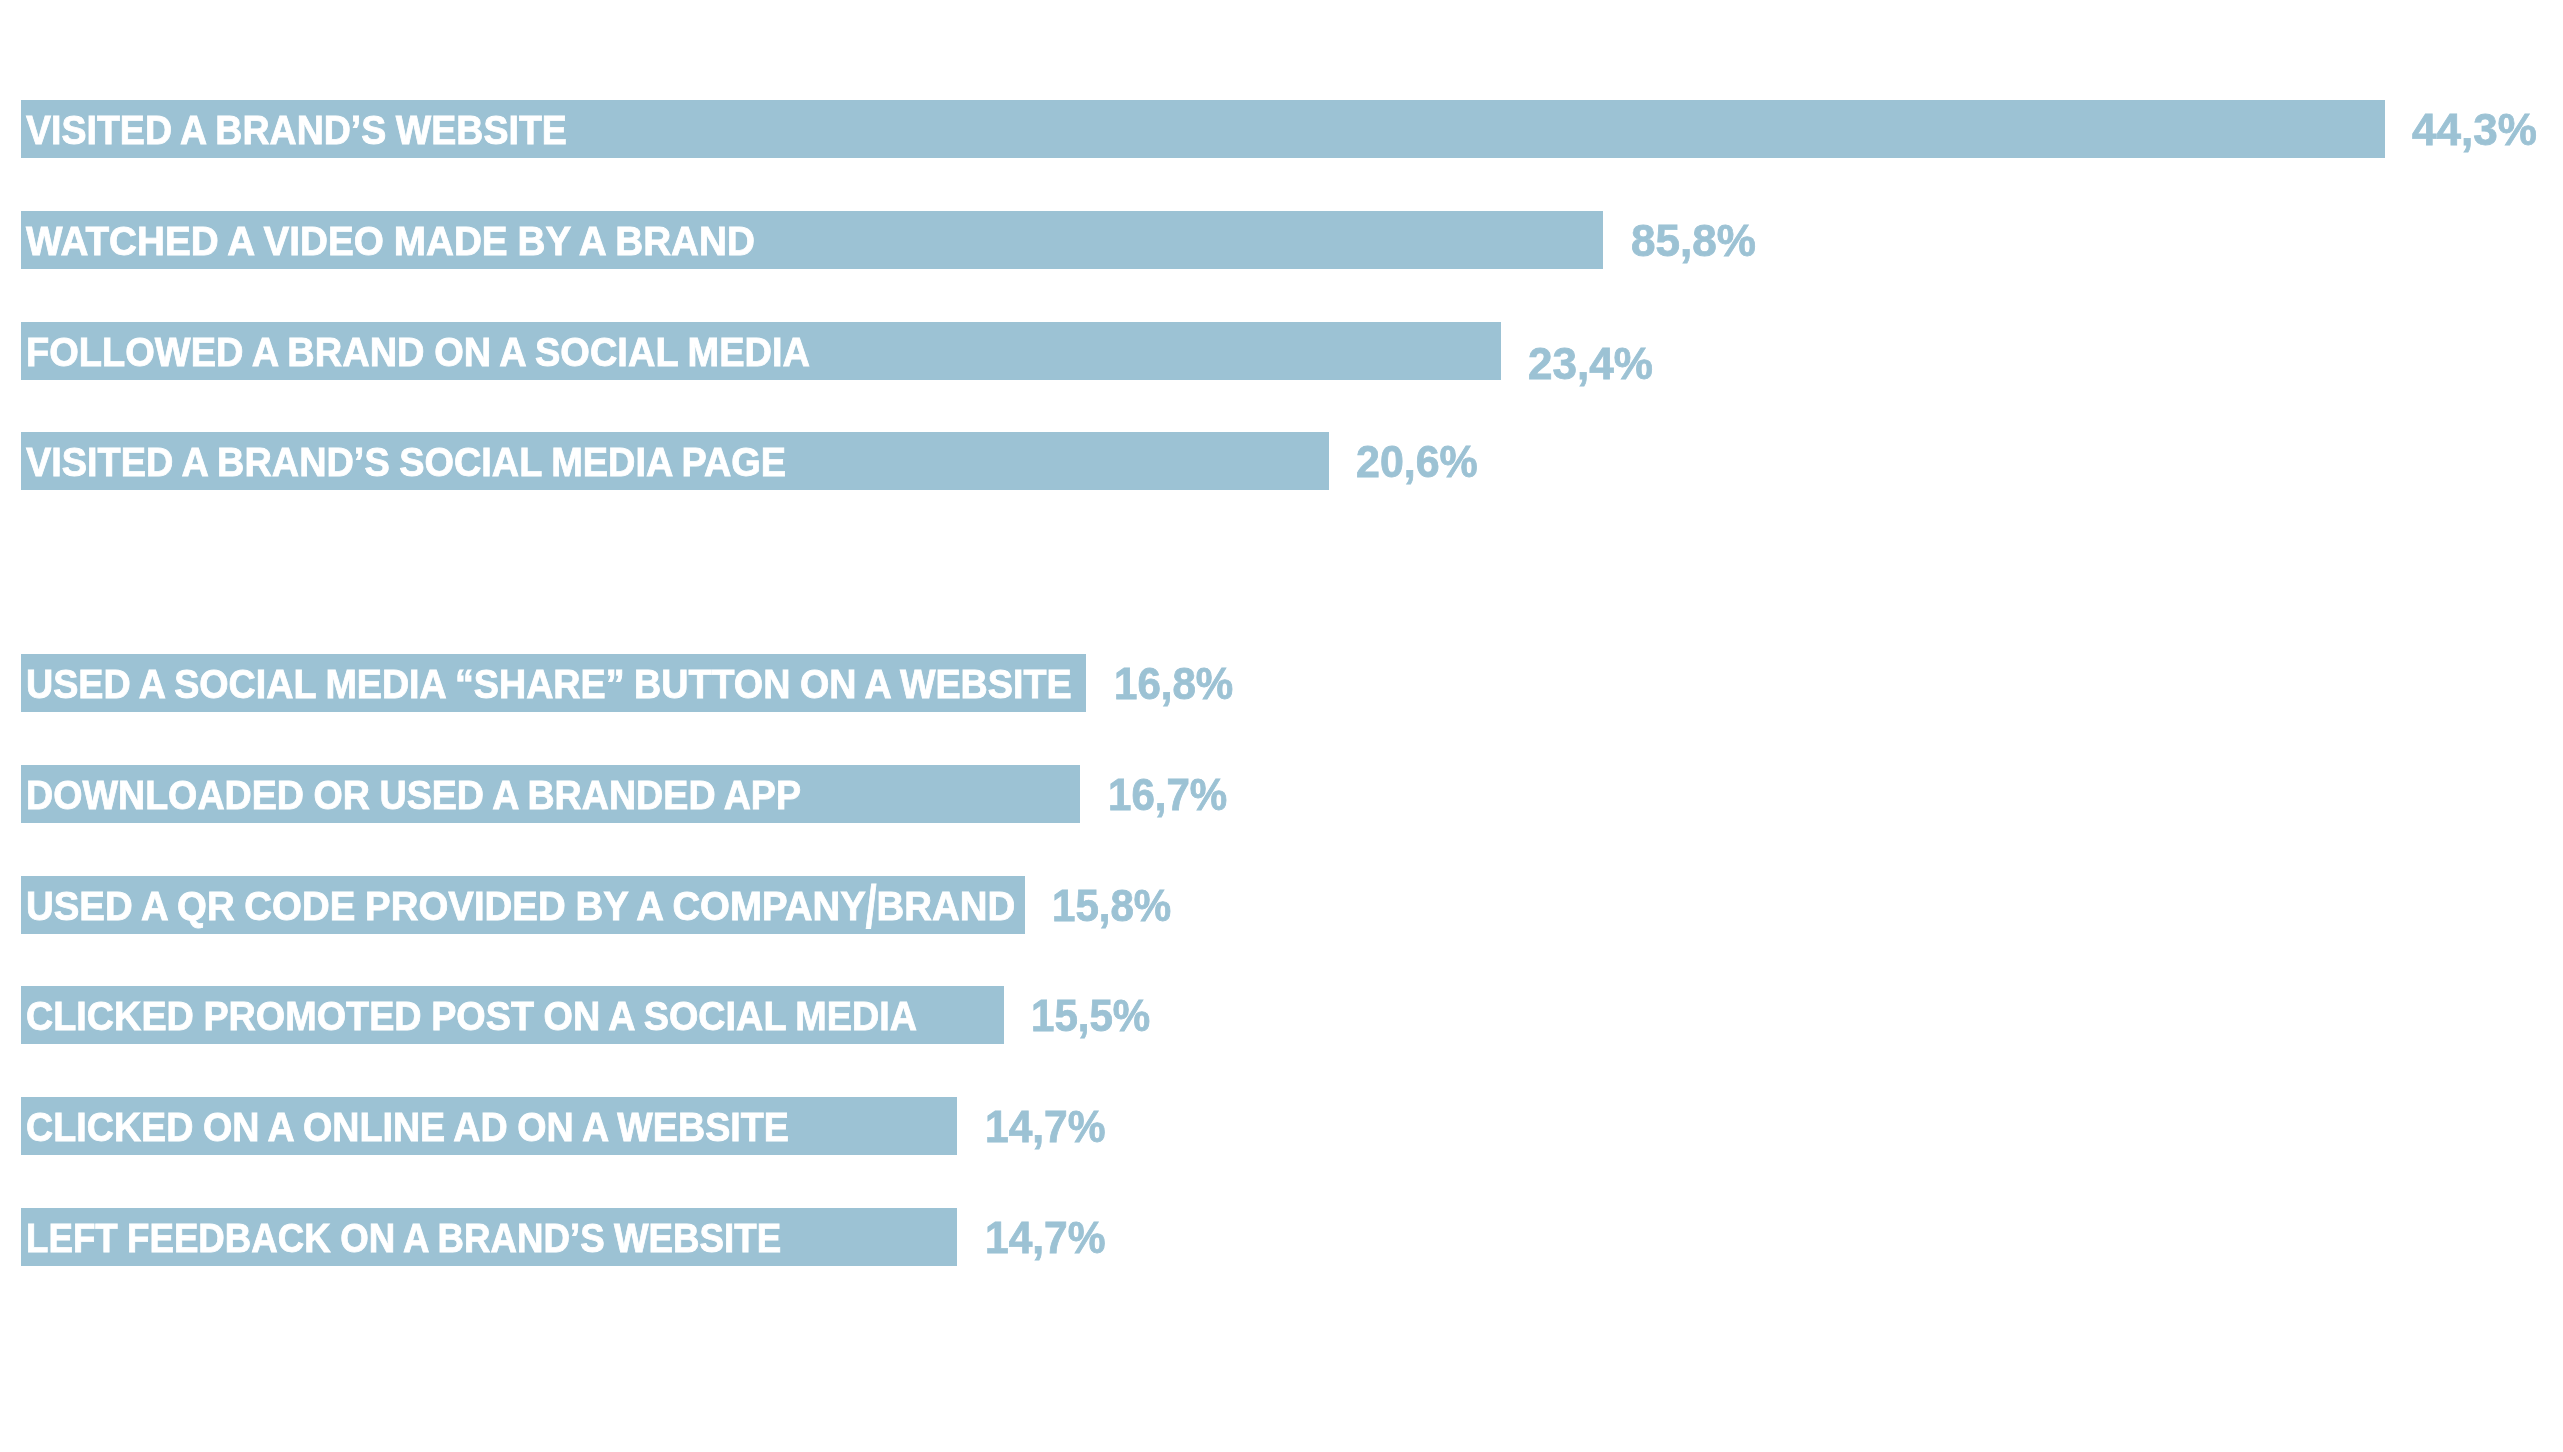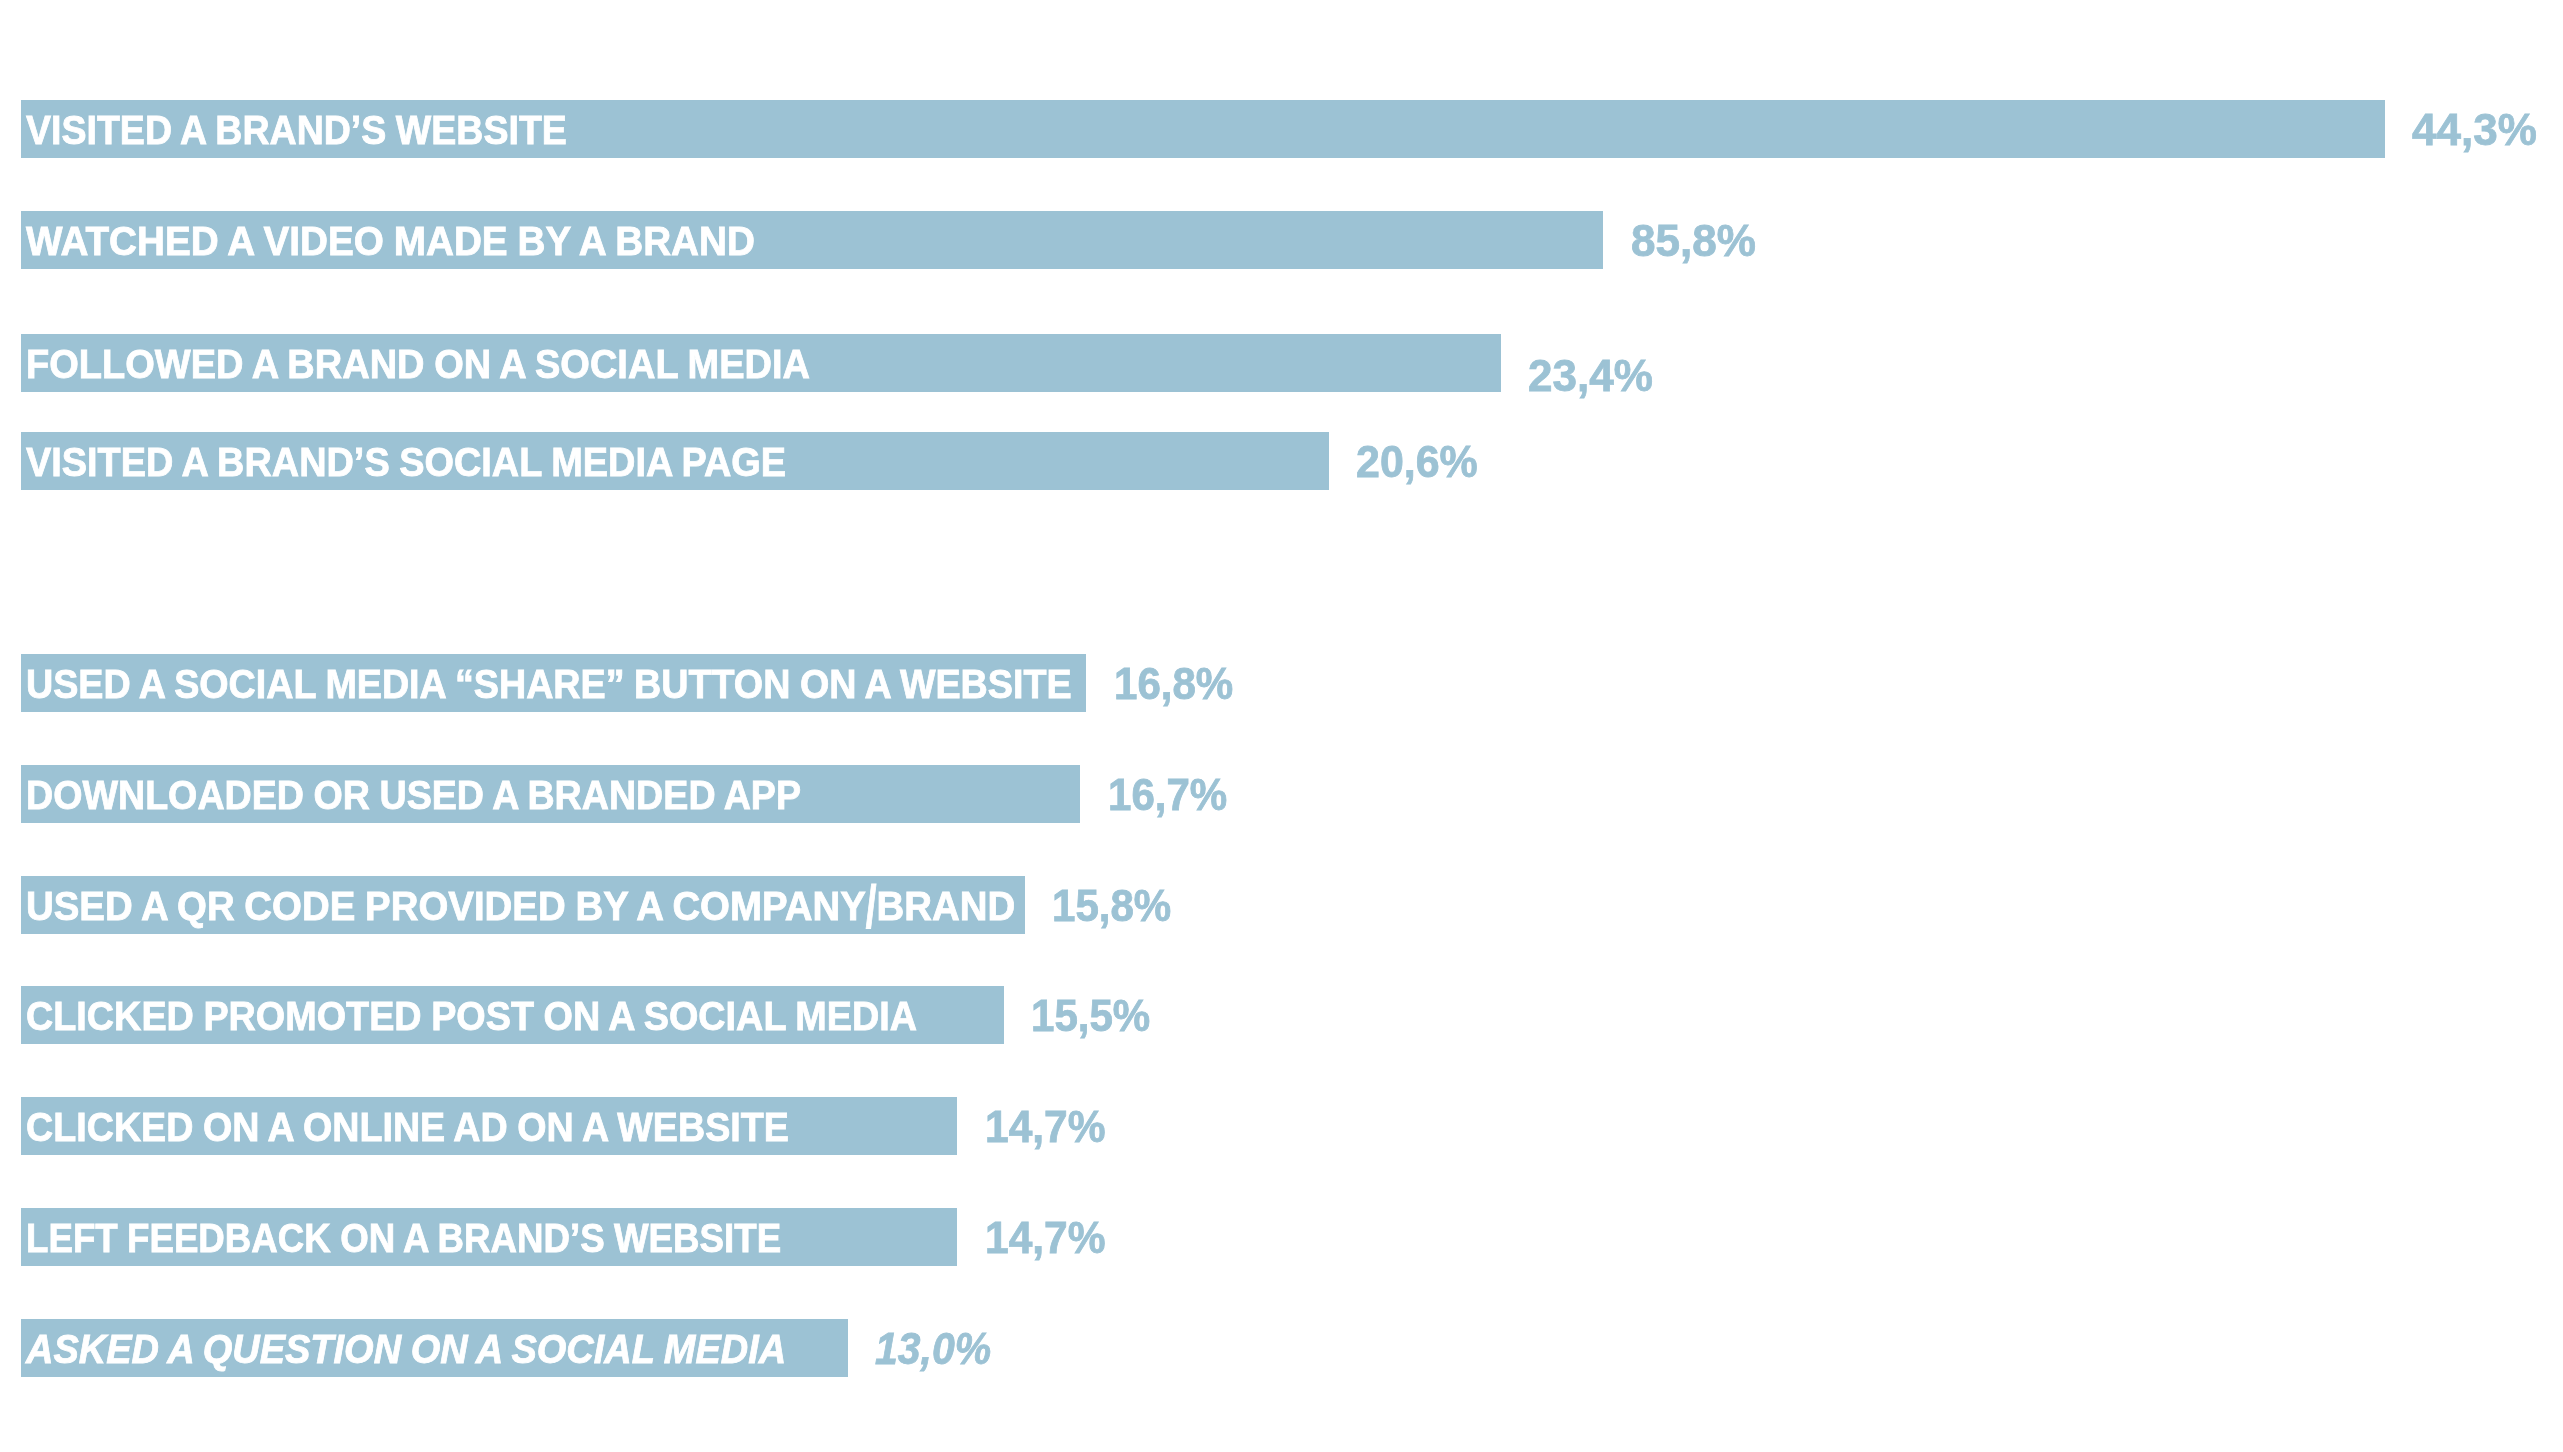--- a/index.html
+++ b/index.html
@@ -127,21 +127,21 @@
     <div class="cat" style="color: rgb(255, 255, 255); -webkit-text-stroke-color: rgb(255, 255, 255); transform: scaleX(0.9385);">VISITED A BRAND’S WEBSITE</div>
     <div class="val" style="left: 2412px; color: rgb(156, 194, 212); -webkit-text-stroke-color: rgb(156, 194, 212); transform: scaleX(1);">44,3%</div>
   </div>
 
   <div class="row" style="top: 211px; height: 58px;">
     <div class="bar" style="left: 21.4px; width: 1582px; height: 58px; background: rgb(156, 194, 212);"></div>
     <div class="cat" style="color: rgb(255, 255, 255); -webkit-text-stroke-color: rgb(255, 255, 255); transform: scaleX(0.9677);">WATCHED A VIDEO MADE BY A BRAND</div>
     <div class="val" style="left: 1631px; color: rgb(156, 194, 212); -webkit-text-stroke-color: rgb(156, 194, 212); transform: scaleX(1);">85,8%</div>
   </div>
 
-  <div class="row" style="top: 334px; height: 58px;">
+  <div class="row" style="top: 322px; height: 58px;">
     <div class="bar" style="left: 21.4px; width: 1480px; height: 58px; background: rgb(156, 194, 212);"></div>
     <div class="cat" style="color: rgb(255, 255, 255); -webkit-text-stroke-color: rgb(255, 255, 255); transform: scaleX(0.9502);">FOLLOWED A BRAND ON A SOCIAL MEDIA</div>
     <div class="val" style="left: 1528px; color: rgb(156, 194, 212); -webkit-text-stroke-color: rgb(156, 194, 212); transform: scaleX(1);">23,4%</div>
   </div>
 
   <div class="row" style="top: 432px; height: 58px;">
     <div class="bar" style="left: 21.4px; width: 1308px; height: 58px; background: rgb(156, 194, 212);"></div>
     <div class="cat" style="color: rgb(255, 255, 255); -webkit-text-stroke-color: rgb(255, 255, 255); transform: scaleX(0.9471);">VISITED A BRAND’S SOCIAL MEDIA PAGE</div>
     <div class="val" style="left: 1356px; color: rgb(156, 194, 212); -webkit-text-stroke-color: rgb(156, 194, 212); transform: scaleX(0.976);">20,6%</div>
   </div>
@@ -176,20 +176,15 @@
     <div class="cat" style="color: rgb(255, 255, 255); -webkit-text-stroke-color: rgb(255, 255, 255); transform: scaleX(0.9418);">CLICKED ON A ONLINE AD ON A WEBSITE</div>
     <div class="val" style="left: 985px; color: rgb(156, 194, 212); -webkit-text-stroke-color: rgb(156, 194, 212); transform: scaleX(0.966);">14,7%</div>
   </div>
 
   <div class="row" style="top: 1208px; height: 58px;">
     <div class="bar" style="left: 21.4px; width: 936px; height: 58px; background: rgb(156, 194, 212);"></div>
     <div class="cat" style="color: rgb(255, 255, 255); -webkit-text-stroke-color: rgb(255, 255, 255); transform: scaleX(0.9174);">LEFT FEEDBACK ON A BRAND’S WEBSITE</div>
     <div class="val" style="left: 985px; color: rgb(156, 194, 212); -webkit-text-stroke-color: rgb(156, 194, 212); transform: scaleX(0.966);">14,7%</div>
   </div>
 
-  <div class="row" style="top: 1319px; height: 58px;">
-    <div class="bar" style="left: 21.4px; width: 827px; height: 58px; background: rgb(156, 194, 212);"></div>
-    <div class="cat" style="color: rgb(255, 255, 255); -webkit-text-stroke-color: rgb(255, 255, 255); transform: scaleX(0.9494);">ASKED A QUESTION ON A SOCIAL MEDIA</div>
-    <div class="val" style="left: 875px; color: rgb(156, 194, 212); -webkit-text-stroke-color: rgb(156, 194, 212); transform: scaleX(0.93);">13,0%</div>
-  </div>
 
 </div>
 
 
 </body></html>

